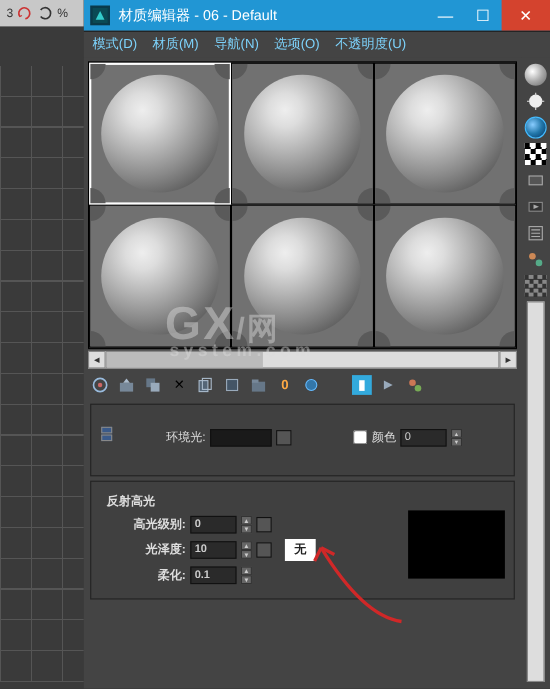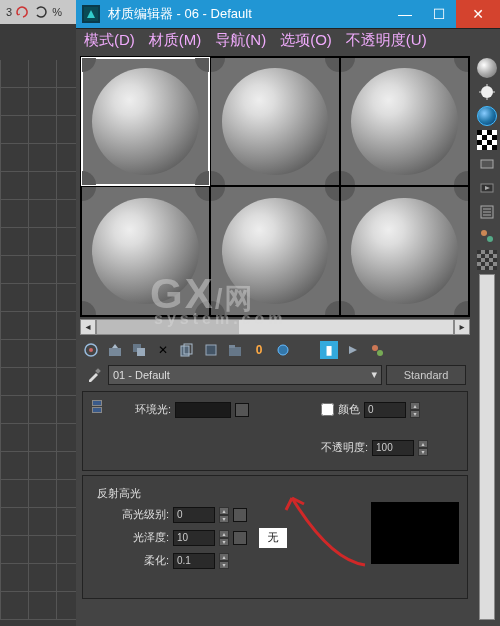--- a/index.html
+++ b/index.html
@@ -9,21 +9,21 @@
 .left-grid { position: absolute; top: 60px; left: 0; width: 76px; height: 560px; }
 .left-grid::before { content: ''; position: absolute; inset: 0; background-image: repeating-linear-gradient(0deg, #555 0, #555 1px, transparent 1px, transparent 28px), repeating-linear-gradient(90deg, #555 0, #555 1px, transparent 1px, transparent 28px); }
 .editor-window { width: 424px; height: 626px; display: flex; flex-direction: column; background: #444; }
 .titlebar { background: #2196d4; height: 28px; display: flex; align-items: center; padding: 0 0 0 6px; color: #fff; font-size: 13px; }
 .titlebar-icon { width: 18px; height: 18px; background: #0a3a4a; margin-right: 8px; display: flex; align-items: center; justify-content: center; font-size: 10px; }
 .titlebar-text { flex: 1; }
 .titlebar-buttons { display: flex; height: 28px; }
 .titlebar-btn { width: 34px; height: 28px; display: flex; align-items: center; justify-content: center; color: #fff; font-size: 14px; }
 .titlebar-btn.close { background: #d4432e; width: 44px; }
 .menubar { background: #444; height: 24px; display: flex; align-items: center; padding: 0 8px; gap: 14px; border-top: 1px solid #222; }
-.menu-item { color: #f0abfc; font-size: 15px; cursor: default; }
+.menu-item { color: #7dd3fc; font-size: 12px; cursor: default; }
 .content { flex: 1; display: flex; background: #444; }
 .main-col { flex: 1; display: flex; flex-direction: column; padding: 4px; }
 .sample-grid { display: grid; grid-template-columns: repeat(3, 1fr); grid-template-rows: repeat(2, 1fr); gap: 0; background: #000; border: 1px solid #000; }
 .sample-slot { aspect-ratio: 1; background: #717171; position: relative; border: 1px solid #000; overflow: hidden; }
 .sample-slot.selected { outline: 2px solid #fff; outline-offset: -2px; z-index: 2; }
 .sample-slot .corner { position: absolute; width: 14px; height: 14px; background: #5a5a5a; }
 .sample-slot .corner.tl { top: 0; left: 0; border-radius: 0 0 14px 0; }
 .sample-slot .corner.tr { top: 0; right: 0; border-radius: 0 0 0 14px; }
 .sample-slot .corner.bl { bottom: 0; left: 0; border-radius: 0 14px 0 0; }
 .sample-slot .corner.br { bottom: 0; right: 0; border-radius: 14px 0 0 0; }
@@ -32,38 +32,38 @@
 .scroll-arrow { width: 16px; height: 16px; background: #ddd; display: flex; align-items: center; justify-content: center; font-size: 10px; color: #333; border: 1px solid #888; }
 .scroll-track { flex: 1; background: #ddd; height: 16px; position: relative; border: 1px solid #888; }
 .scroll-thumb { position: absolute; left: 0; width: 40%; height: 100%; background: #bbb; }
 .toolbar-row { display: flex; align-items: center; gap: 6px; padding: 4px 2px; flex-wrap: wrap; }
 .toolbar-row .ticon { width: 18px; height: 18px; display: flex; align-items: center; justify-content: center; font-size: 12px; }
 .name-row { display: flex; align-items: center; gap: 4px; padding: 2px 4px; }
 .eyedropper { width: 20px; height: 20px; display: flex; align-items: center; justify-content: center; color: #ddd; }
 .name-select { flex: 1; background: #555; color: #ddd; border: 1px solid #222; height: 20px; padding: 0 4px; font-size: 11px; display: flex; align-items: center; justify-content: space-between; }
 .name-select::after { content: '▾'; }
 .type-btn { width: 80px; height: 20px; background: #4a4a4a; color: #ccc; font-size: 11px; display: flex; align-items: center; justify-content: center; border: 1px solid #222; }
-.params-panel { background: #404040; border: 1px solid #222; margin: 4px 2px; padding: 8px 6px; display: flex; gap: 4px; font-size: 11px; color: #ddd; }
+.params-panel { background: #404040; border: 1px solid #222; margin: 4px 2px; padding: 20px 6px; display: flex; gap: 20px; font-size: 11px; color: #ddd; }
 .params-left { flex: 1; }
 .param-row { display: flex; align-items: center; gap: 4px; margin-bottom: 4px; height: 20px; }
 .param-label { width: 62px; text-align: right; }
 .color-swatch { width: 56px; height: 16px; border: 1px solid #111; }
 .swatch-dark { background: #1a1a1a; }
 .swatch-mid { background: #b0b0b0; }
 .swatch-light { background: #f8f8f8; }
 .small-box { width: 14px; height: 14px; border: 1px solid #111; background: #555; }
 .link-icon { width: 16px; display: flex; flex-direction: column; align-items: center; gap: 1px; }
 .link-icon span { width: 10px; height: 6px; border: 1px solid #888; background: #3a5a8a; }
 .red-highlight { position: absolute; border: 2px solid #e03030; width: 28px; height: 22px; }
 .params-right { width: 140px; }
 .spinner { background: #2a2a2a; color: #ccc; height: 16px; width: 42px; display: flex; align-items: center; padding: 0 3px; font-size: 10px; border: 1px solid #111; }
 .spin-arrows { width: 10px; display: flex; flex-direction: column; }
 .spin-arrows span { height: 8px; background: #666; font-size: 6px; color: #ccc; display: flex; align-items: center; justify-content: center; border: 1px solid #333; }
 .section-title { font-size: 11px; color: #ddd; margin: 6px 0 4px 8px; }
-.highlight-section { background: #404040; border: 1px solid #222; margin: 0 2px 4px; padding: 4px 6px 24px; font-size: 11px; color: #ddd; position: relative; }
+.highlight-section { background: #404040; border: 1px solid #222; margin: 0 2px 4px; padding: 4px 6px 8px; font-size: 11px; color: #ddd; position: relative; font-weight: bold; }
 .preview-box { position: absolute; right: 8px; top: 26px; width: 88px; height: 62px; background: #000; }
 .none-btn { width: 28px; height: 20px; background: #fff; color: #222; display: flex; align-items: center; justify-content: center; font-size: 11px; }
 .hl-row { display: flex; align-items: center; gap: 4px; height: 20px; margin-bottom: 3px; }
 .hl-label { width: 80px; text-align: right; }
 .red-arrow { position: absolute; left: 280px; top: 490px; width: 90px; height: 80px; pointer-events: none; }
 .side-col { width: 26px; background: #444; display: flex; flex-direction: column; align-items: center; gap: 4px; padding: 6px 0; }
 .side-icon { width: 20px; height: 20px; display: flex; align-items: center; justify-content: center; font-size: 12px; }
 .side-icon.circle { border-radius: 50%; background: radial-gradient(circle at 35% 35%, #fff, #aaa, #666); }
 .side-icon.circle-blue { border-radius: 50%; background: radial-gradient(circle at 35% 35%, #8cf, #27a, #036); border: 1px solid #4bf; }
 .side-icon.checker { background: repeating-conic-gradient(#fff 0 90deg, #000 0 180deg); background-size: 10px 10px; }
@@ -221,32 +221,20 @@
             </svg>
           </span>
         <span class="ticon">
             <svg width="16" height="16">
               <circle cx="6" cy="6" r="3" fill="#c75"></circle>
               <circle cx="11" cy="11" r="3" fill="#7a5"></circle>
             </svg>
           </span>
       </div>
 
-      <div class="name-row">
-        <div class="eyedropper">
-          <svg width="16" height="16" viewBox="0 0 16 16">
-              <path d="M3 13 L10 6 L12 8 L5 15 L3 15 Z" fill="#ddd"></path>
-              <rect x="10" y="2" width="4" height="4" fill="#888" transform="rotate(45 12 4)"></rect>
-            </svg>
-        </div>
-        <div class="name-select">
-          <span>01 - Default</span>
-        </div>
-        <div class="type-btn">Standard</div>
-      </div>
 
       <div class="params-panel" style="position:relative">
         <div class="link-icon">
             <span></span>
             <span></span>
           </div>
         <div class="params-left">
           <div class="param-row">
             <span class="param-label">环境光:</span>
             <div class="color-swatch swatch-dark"></div>
@@ -258,30 +246,20 @@
             <input type="checkbox" style="">
             <span>颜色</span>
             <div class="spinner">
                 <span>0</span>
               </div>
             <div class="spin-arrows">
                 <span>▴</span>
                 <span>▾</span>
               </div>
           </div>
-          <div class="param-row" style="margin-top:18px">
-            <span>不透明度:</span>
-            <div class="spinner">
-                <span>100</span>
-              </div>
-            <div class="spin-arrows">
-                <span>▴</span>
-                <span>▾</span>
-              </div>
-          </div>
         </div>
       </div>
 
       <div class="highlight-section">
         <div class="section-title">反射高光</div>
         <div class="preview-box"></div>
         <div class="hl-row">
           <span class="hl-label">高光级别:</span>
           <div class="spinner">
               <span>0</span>

